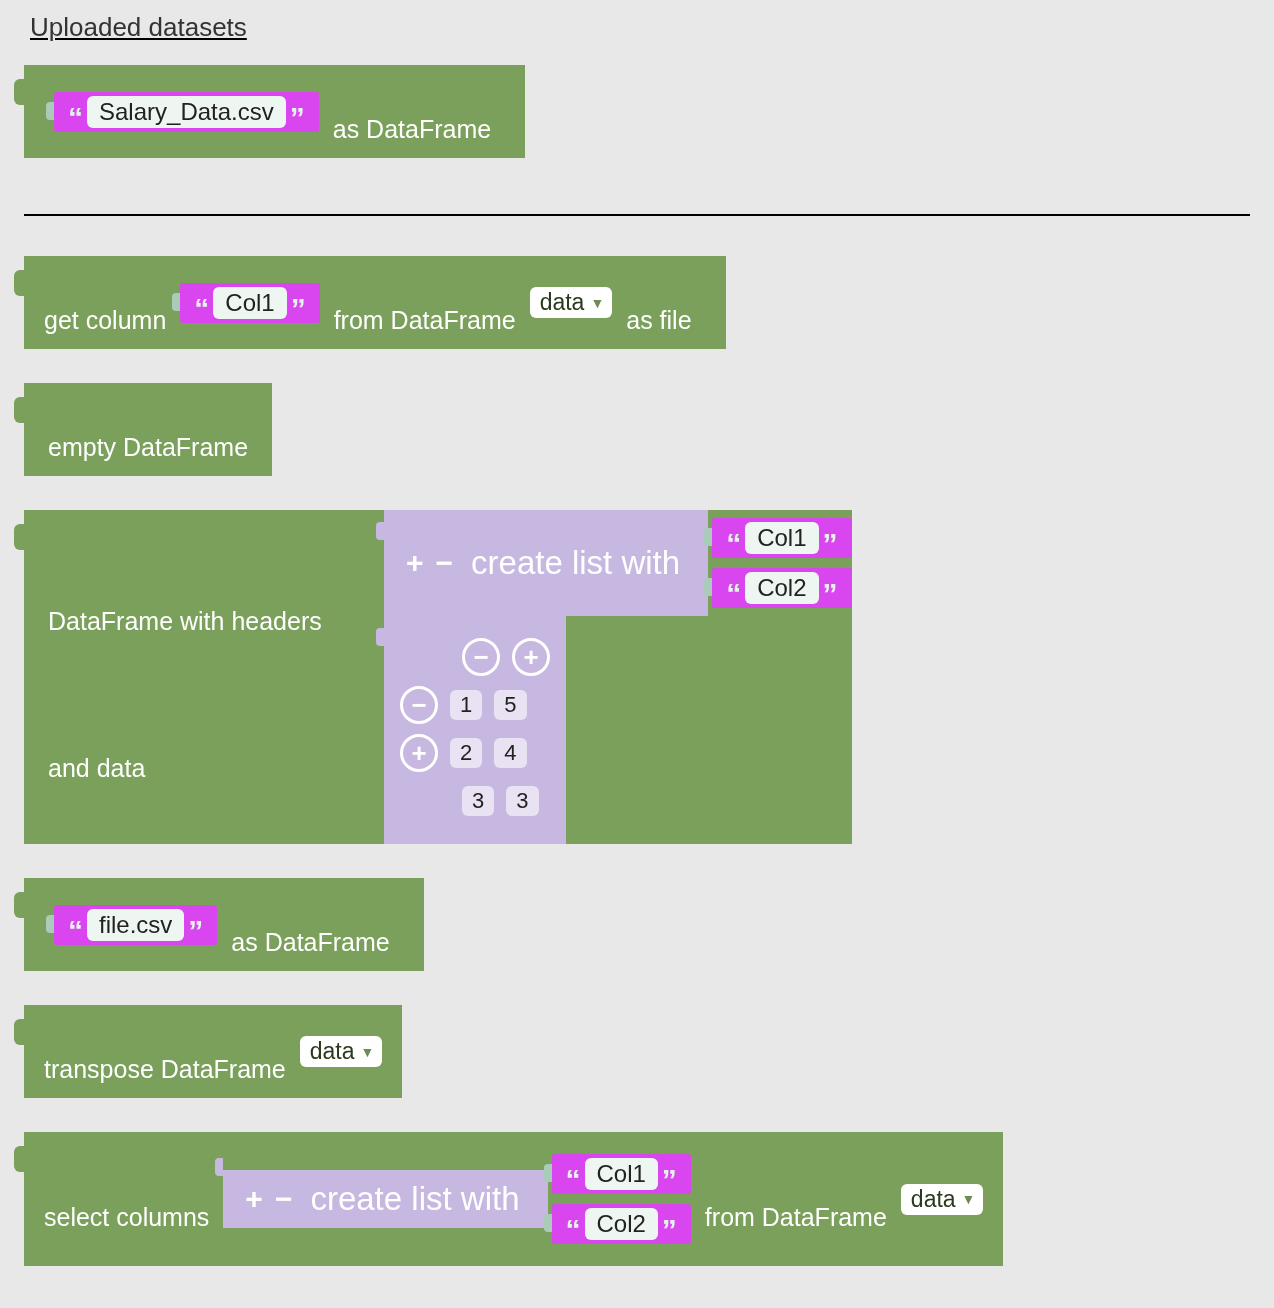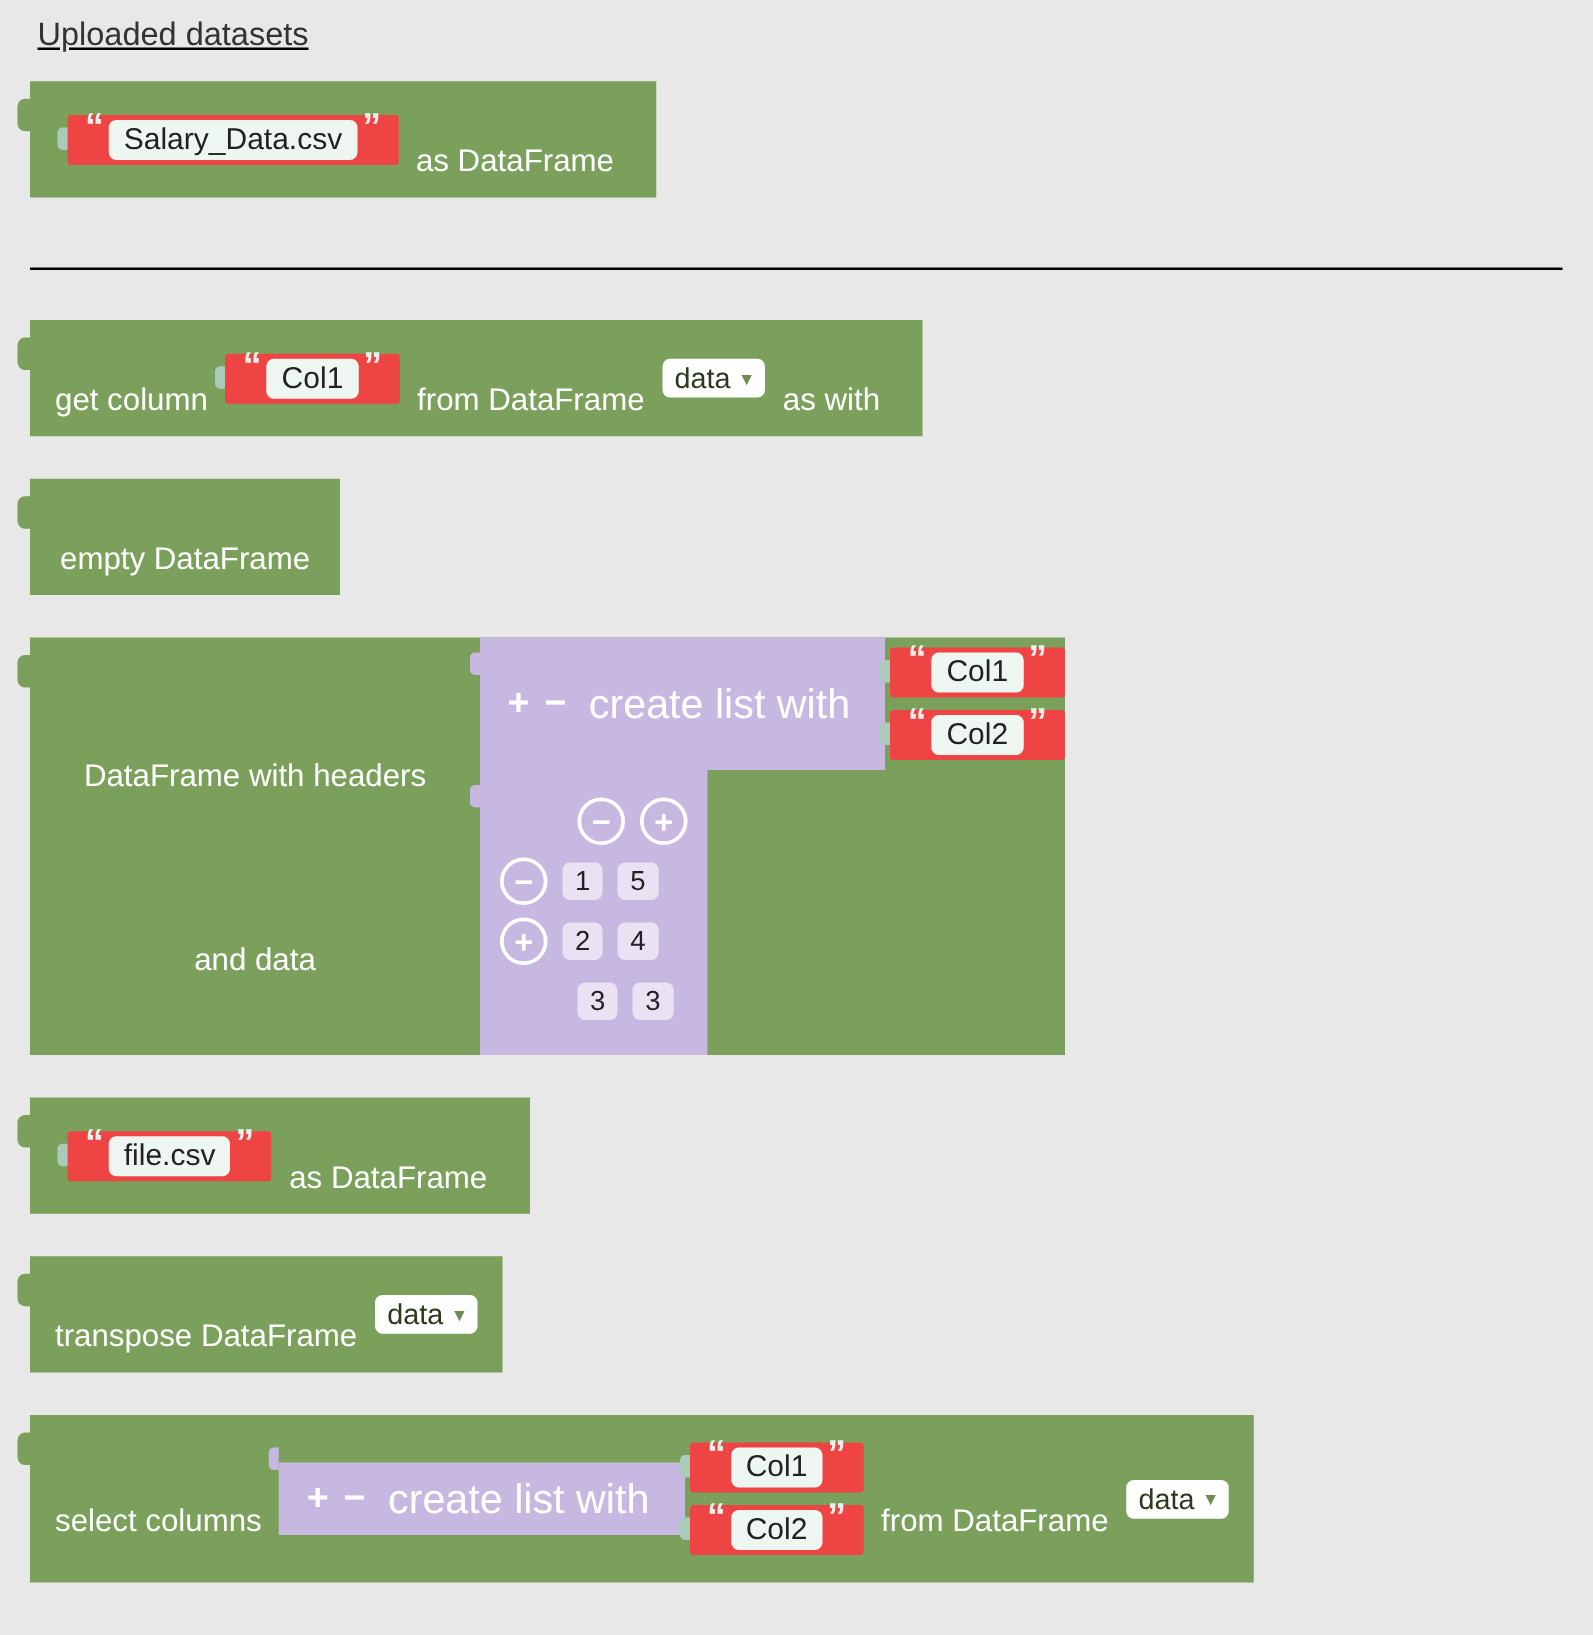--- a/index.html
+++ b/index.html
@@ -48,21 +48,22 @@
     top: 14px;
     width: 10px;
     height: 26px;
     border-radius: 6px 0 0 6px;
   }
   .notch-left.green { background: #7aa05b; }
 
   
   .str-chip {
     display: inline-flex;
-    background: #ef4444;
+    align-items: center;
+    background: #d946ef;
     border-radius: 3px;
     padding: 4px 10px;
     position: relative;
   }
   .str-chip .q {
     color: #e6f1eb;
     font-size: 30px;
     font-weight: bold;
     line-height: 0;
     padding: 0 4px;
@@ -168,21 +169,20 @@
     align-items: stretch;
     background: #7aa05b;
     position: relative;
   }
   .comp .leftcol {
     display: flex;
     flex-direction: column;
     justify-content: space-around;
     padding: 20px 24px;
     min-width: 360px;
-    text-align: center;
   }
   .comp .rightcol {
     display: flex;
     flex-direction: column;
   }
   .slot-row {
     display: flex;
     align-items: center;
   }
 
@@ -243,21 +243,21 @@
         <span class="slot-notch"></span>
         <span class="q open"></span>
         <span class="str-input">Col1</span>
         <span class="q close"></span>
       </span>
       <span class="label">from DataFrame</span>
       <span class="dd">
         <span>data</span>
         <span class="tri">▼</span>
       </span>
-      <span class="label">as with</span>
+      <span class="label">as file</span>
     </div>
   </div>
   <br>
 
   
   <div class="block block-green">
     <div class="notch-left green"></div>
     <div class="row">
       <span class="label" style="padding:0 4px">empty DataFrame</span>
     </div>

